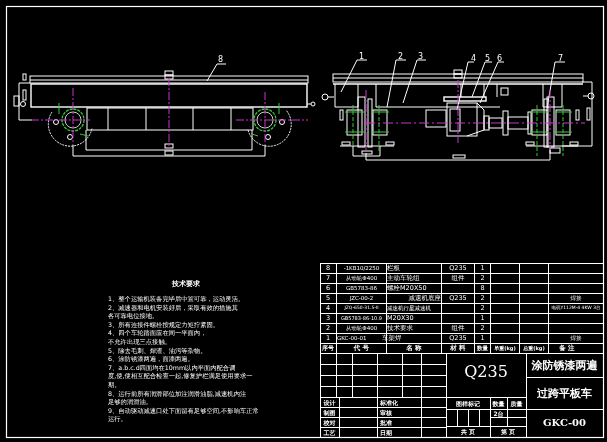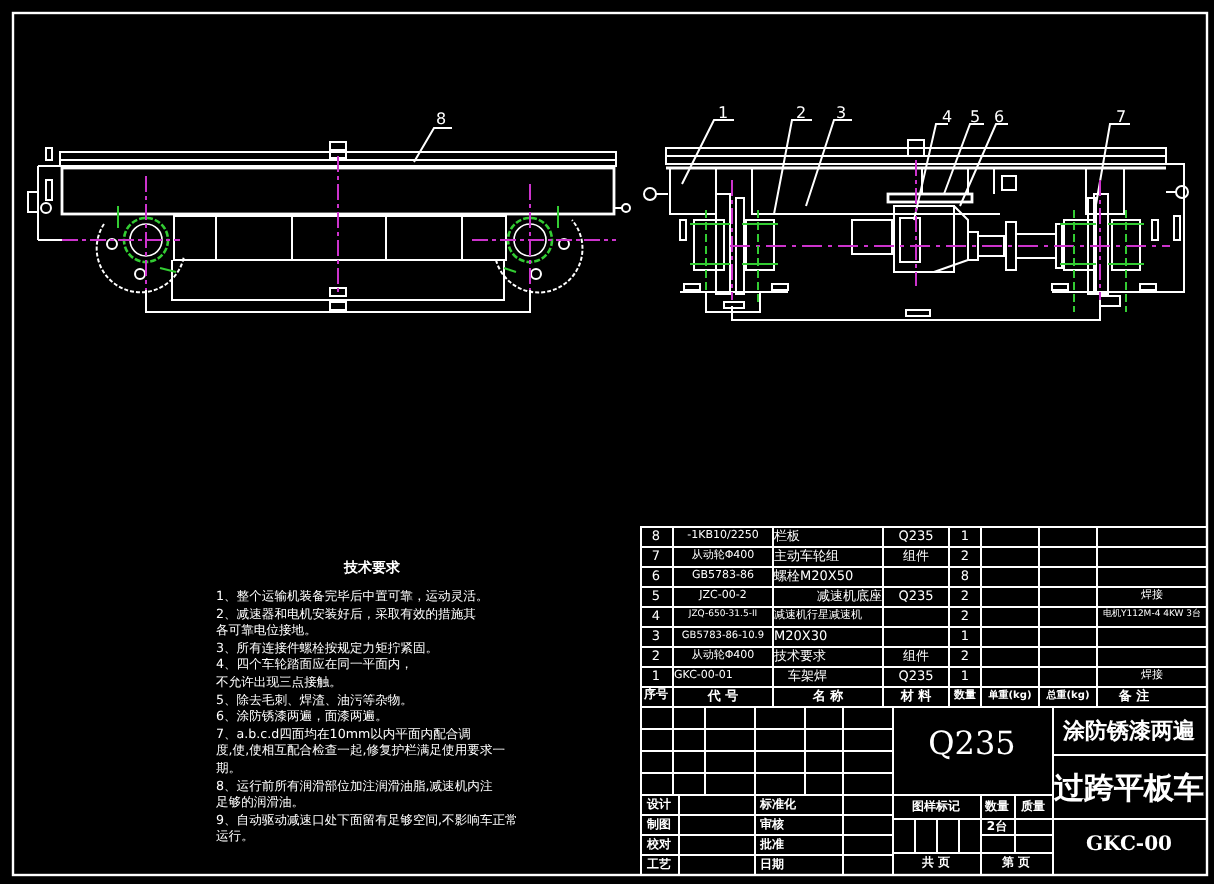--- a/index.html
+++ b/index.html
@@ -307,41 +307,41 @@
     <div class="bom-cell" style="left:0;width:16px;">2</div>
     <div class="bom-cell" style="left:17px;width:49px;font-size:5.5px;">从动轮Φ400</div>
     <div class="bom-cell" style="left:67px;width:54px;text-align:left;">技术要求</div>
     <div class="bom-cell" style="left:122px;width:32px;">组件</div>
     <div class="bom-cell" style="left:155px;width:15px;">2</div>
     <div class="bom-cell" style="left:229px;width:54px;font-size:5.5px;"></div>
   </div>
   <div class="bom-row" style="top:70px;">
     <div class="bom-cell" style="left:0;width:16px;">1</div>
     <div class="bom-cell" style="left:17px;width:49px;font-size:5.5px;text-align:left;">GKC-00-01</div>
-    <div class="bom-cell" style="left:74px;width:54px;text-align:left;">车架焊</div>
+    <div class="bom-cell" style="left:62px;width:54px;text-align:left;">车架焊</div>
     <div class="bom-cell" style="left:122px;width:32px;">Q235</div>
     <div class="bom-cell" style="left:155px;width:15px;">1</div>
     <div class="bom-cell" style="left:229px;width:54px;font-size:5.5px;">焊接</div>
   </div>
 
   <div class="bom-row" style="top:80px;font-weight:bold;">
     <div class="bom-cell" style="left:0;width:16px;font-size:6px;">序号</div>
     <div class="bom-cell" style="left:17px;width:49px;">代 号</div>
     <div class="bom-cell" style="left:67px;width:54px;">名 称</div>
     <div class="bom-cell" style="left:122px;width:32px;">材 料</div>
     <div class="bom-cell" style="left:155px;width:15px;font-size:5.5px;">数量</div>
     <div class="bom-cell" style="left:171px;width:28px;font-size:5px;">单重(kg)</div>
     <div class="bom-cell" style="left:200px;width:28px;font-size:5px;">总重(kg)</div>
     <div class="bom-cell" style="left:220px;width:54px;">备 注</div>
   </div>
 </div>
 
 <div class="tb-text" style="left:446px;top:360px;width:80px;font-size:16px;line-height:24px;font-family:'DejaVu Serif',serif;">Q235</div>
 <div class="tb-text" style="left:526px;top:358px;width:77px;font-size:11px;line-height:16px;font-weight:bold;">涂防锈漆两遍</div>
-<div class="tb-text" style="left:526px;top:386px;width:77px;font-size:15px;line-height:16px;font-weight:bold;">过跨平板车</div>
+<div class="tb-text" style="left:526px;top:386px;width:77px;font-size:11px;line-height:16px;font-weight:bold;">过跨平板车</div>
 <div class="tb-text" style="left:526px;top:415px;width:77px;font-size:10px;line-height:16px;font-weight:bold;font-family:'DejaVu Serif',serif;">GKC-00</div>
 
 <div class="tb-text" style="left:446px;top:399px;width:44px;font-size:6px;line-height:10px;font-weight:bold;">图样标记</div>
 <div class="tb-text" style="left:490px;top:399px;width:17px;font-size:6px;line-height:10px;font-weight:bold;">数量</div>
 <div class="tb-text" style="left:507px;top:399px;width:19px;font-size:6px;line-height:10px;font-weight:bold;">质量</div>
 <div class="tb-text" style="left:490px;top:410px;width:17px;font-size:6px;line-height:8px;font-weight:bold;">2台</div>
 <div class="tb-text" style="left:446px;top:427px;width:44px;font-size:6px;line-height:10px;font-weight:bold;">共  页</div>
 <div class="tb-text" style="left:490px;top:427px;width:36px;font-size:6px;line-height:10px;font-weight:bold;">第  页</div>
 
 <div class="tb-text" style="left:320px;top:398px;width:19px;font-size:6px;line-height:10px;font-weight:bold;">设计</div>

